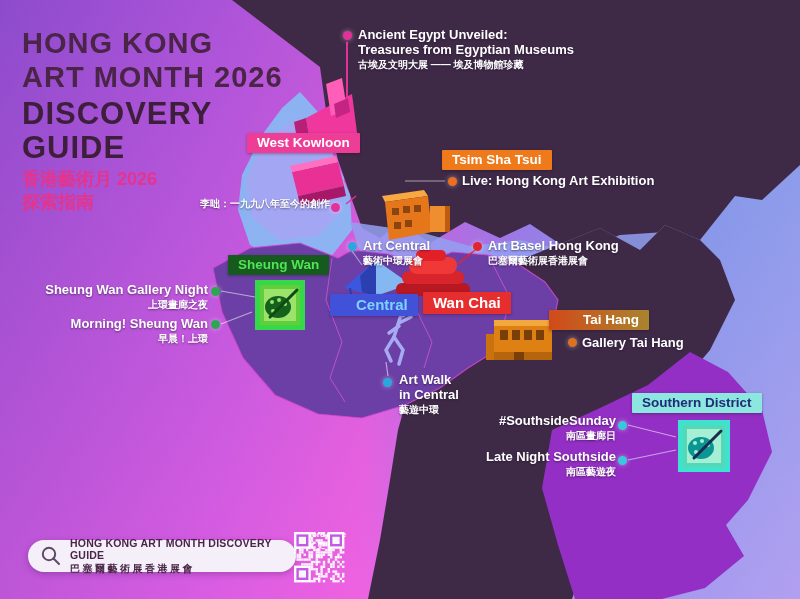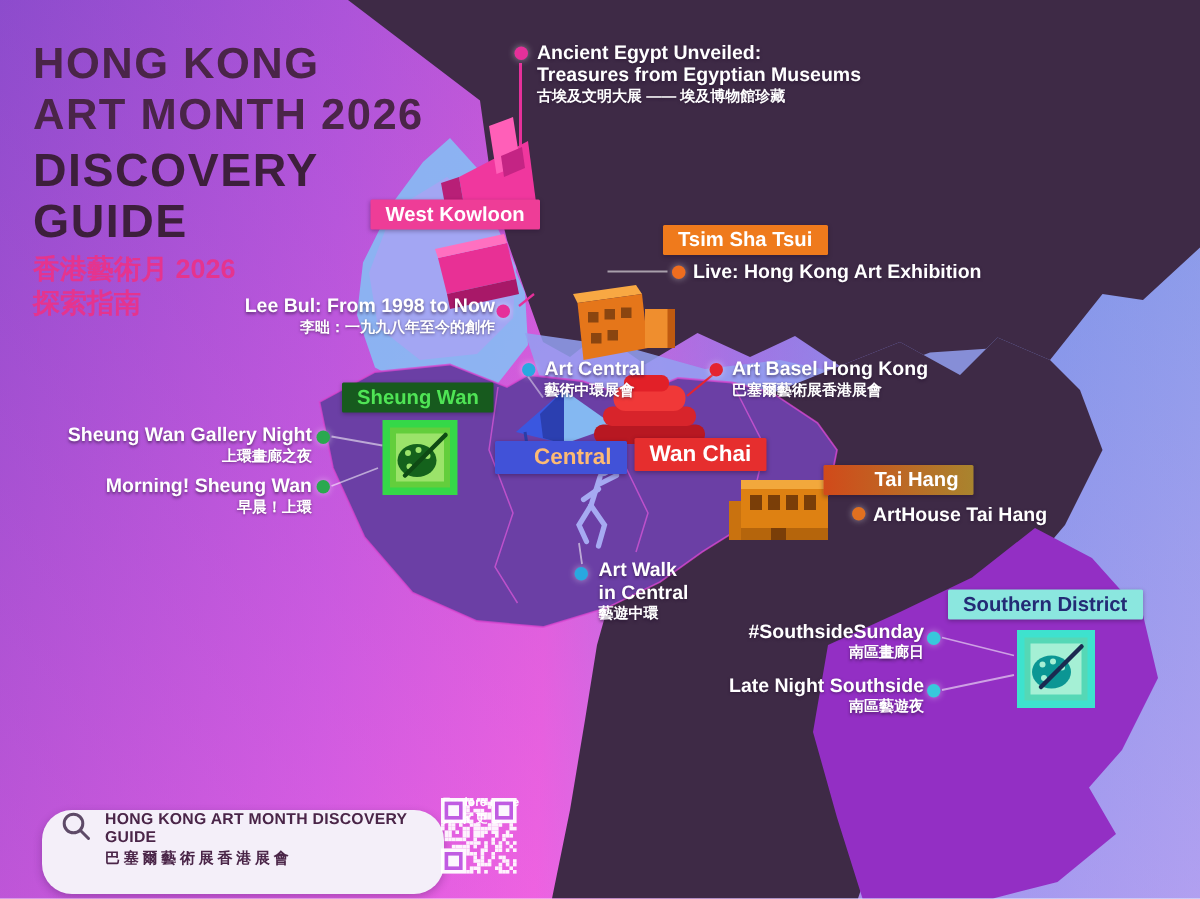--- a/index.html
+++ b/index.html
@@ -38,22 +38,22 @@
   .ev-artcentral{left:363px;top:238px;}
   .ev-artbasel{left:488px;top:238px;}
   .ev-swnight{right:592px;top:282px;}
   .ev-morning{right:592px;top:316px;}
   .ev-artwalk{left:399px;top:372px;}
   .ev-arthouse{left:582px;top:335px;}
   .ev-southside{right:184px;top:413px;}
   .ev-latenight{right:184px;top:449px;}
   .dot{position:absolute;width:9px;height:9px;border-radius:50%;box-shadow:0 0 5px rgba(255,255,255,.45);}
   
-  .search-pill{position:absolute;left:28px;top:540px;width:268px;height:56px;border-radius:20px;
-    background:#F4EFF9;display:flex;box-shadow:0 2px 6px rgba(60,20,80,.3);}
+  .search-pill{position:absolute;left:28px;top:540px;width:268px;height:32px;border-radius:20px;
+    background:#F4EFF9;display:flex;align-items:center;box-shadow:0 2px 6px rgba(60,20,80,.3);}
   .search-pill .txt{margin-left:8px;}
   .search-en{font-weight:800;font-size:10.5px;color:#4A2548;letter-spacing:.2px;}
   .search-zh{font-weight:700;font-size:10px;color:#4A2548;letter-spacing:2.5px;margin-top:1px;}
   .mag{margin-left:12px;flex:0 0 auto;}
   .explore{position:absolute;left:295px;top:530px;color:#fff;line-height:9px;}
   .explore .e1{font-weight:800;font-size:8px;}
   .explore .e2{font-weight:700;font-size:8px;letter-spacing:3px;margin-top:2px;}
   #qr{position:absolute;left:294px;top:532px;}
 </style>
 </head>
@@ -193,34 +193,33 @@
   <div class="title-en t1">HONG KONG</div>
   <div class="title-en t2">ART MONTH 2026</div>
   <div class="title-dg t3">DISCOVERY</div>
   <div class="title-dg t4">GUIDE</div>
   <div class="title-zh z1">香港藝術月 2026</div>
   <div class="title-zh z2">探索指南</div>
 
   <div class="badge b-wk" style="background: rgb(238, 61, 151); color: rgb(255, 255, 255);">West Kowloon</div>
   <div class="badge b-sw" style="background: rgb(23, 90, 30); color: rgb(79, 228, 85);">Sheung Wan</div>
   <div class="badge b-tst" style="background: rgb(239, 122, 28); color: rgb(255, 255, 255);">Tsim Sha Tsui</div>
-  <div class="badge b-central" style="background: rgb(65, 82, 216); color: #fdba74; padding-left: 26px;">Central</div>
+  <div class="badge b-central" style="background: rgb(65, 82, 216); color: #7dd3fc; padding-left: 26px;">Central</div>
   <div class="badge b-wanchai" style="background: rgb(230, 46, 46); color: rgb(255, 255, 255);">Wan Chai</div>
   <div class="badge b-taihang" style="background: linear-gradient(90deg, rgb(209, 74, 26), rgb(169, 132, 46)); color: rgb(255, 255, 255);">Tai Hang</div>
   <div class="badge b-southern" style="background: rgb(139, 231, 223); color: rgb(35, 43, 117);">Southern District</div>
 
   <div class="event ev-egypt">
     <div class="en">Ancient Egypt Unveiled:</div>
     <div class="en">Treasures from Egyptian Museums</div>
     <div class="zh">古埃及文明大展 —— 埃及博物館珍藏</div>
   </div>
   <div class="dot" style="left: 343px; top: 31px; background: rgb(229, 48, 154);"></div>
 
   <div class="event ev-leebul ta-r">
-    <div class="en">Lee Bul: From 1998 to Now</div>
     <div class="zh">李昢：一九九八年至今的創作</div>
   </div>
   <div class="dot" style="left: 331px; top: 203px; background: rgb(229, 48, 154);"></div>
 
   <div class="event ev-live">
     <div class="en">Live: Hong Kong Art Exhibition</div>
   </div>
   <div class="dot" style="left: 448px; top: 177px; background: rgb(238, 109, 31);"></div>
 
   <div class="event ev-artcentral">
@@ -248,21 +247,21 @@
   <div class="dot" style="left: 211px; top: 320px; background: rgb(42, 168, 79);"></div>
 
   <div class="event ev-artwalk">
     <div class="en">Art Walk</div>
     <div class="en">in Central</div>
     <div class="zh">藝遊中環</div>
   </div>
   <div class="dot" style="left: 383px; top: 378px; background: rgb(41, 168, 224);"></div>
 
   <div class="event ev-arthouse">
-    <div class="en">ArtHouse Tai Hang</div>
+    <div class="en">Gallery Tai Hang</div>
   </div>
   <div class="dot" style="left: 568px; top: 338px; background: rgb(224, 112, 32);"></div>
 
   <div class="event ev-southside ta-r">
     <div class="en">#SouthsideSunday</div>
     <div class="zh">南區畫廊日</div>
   </div>
   <div class="dot" style="left: 618px; top: 421px; background: rgb(56, 200, 220);"></div>
 
   <div class="event ev-latenight ta-r">

